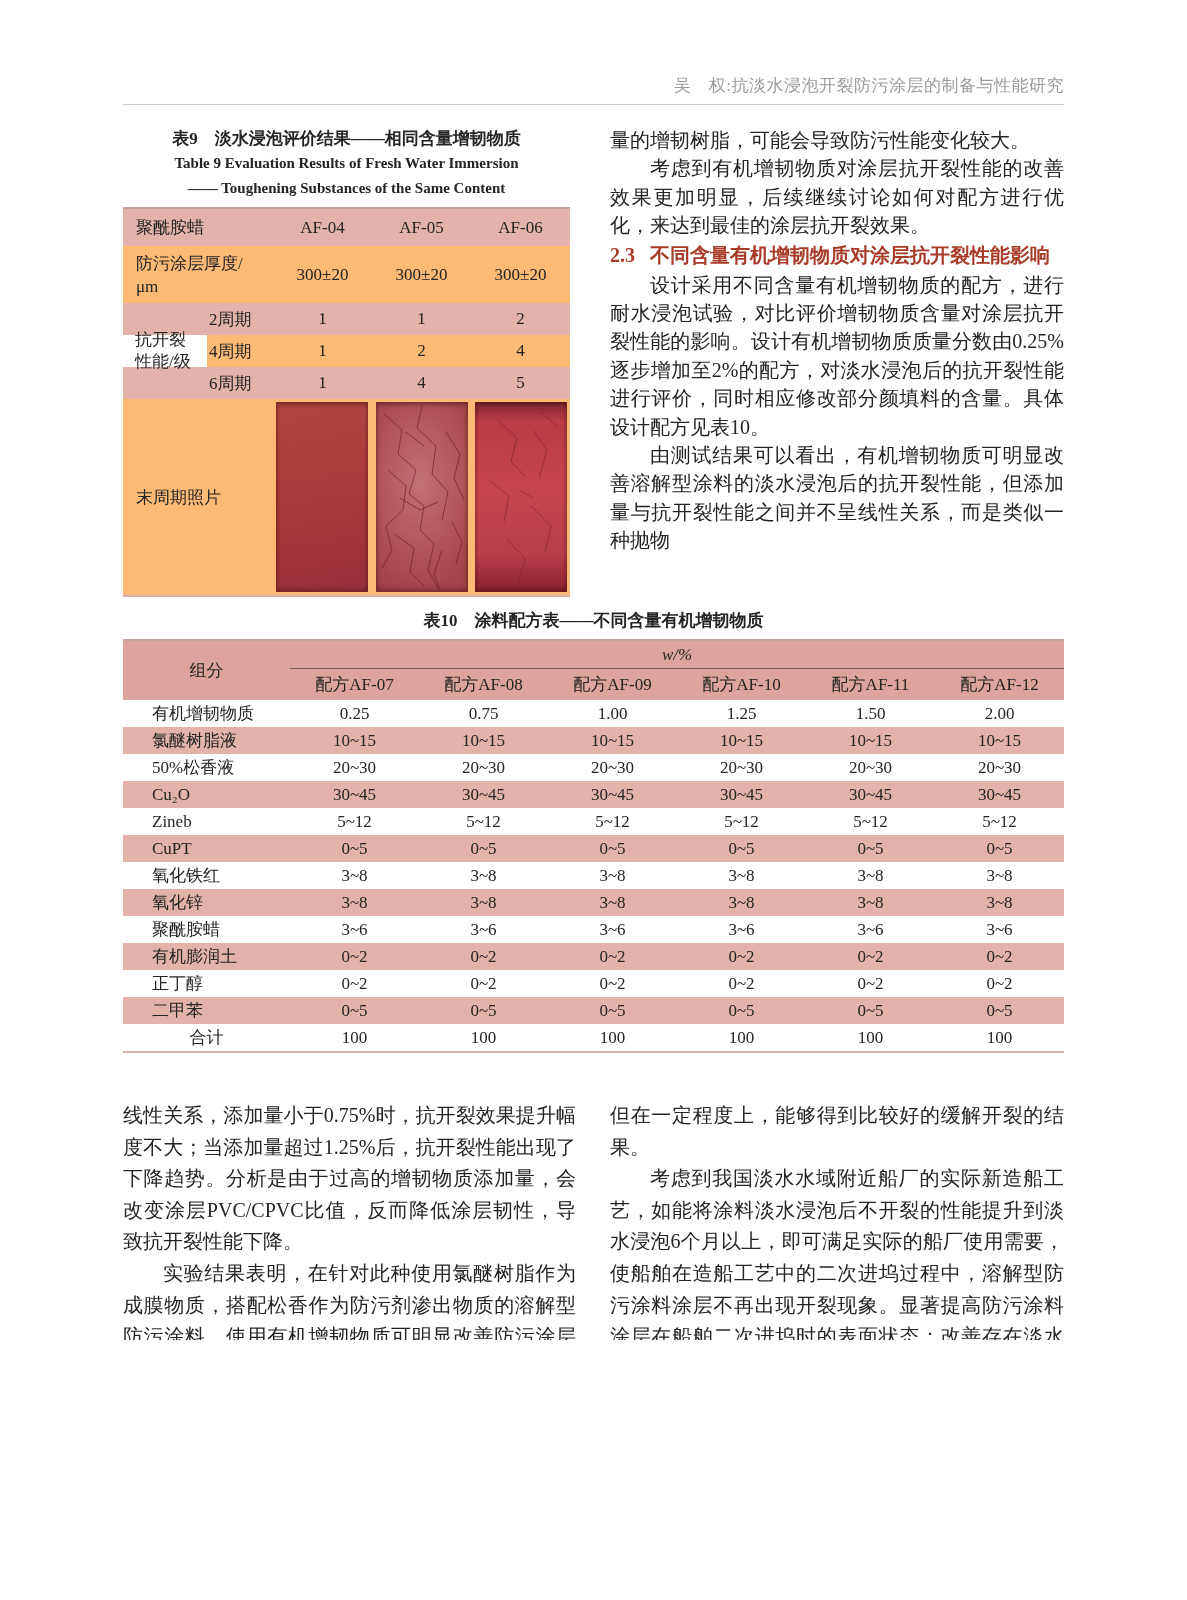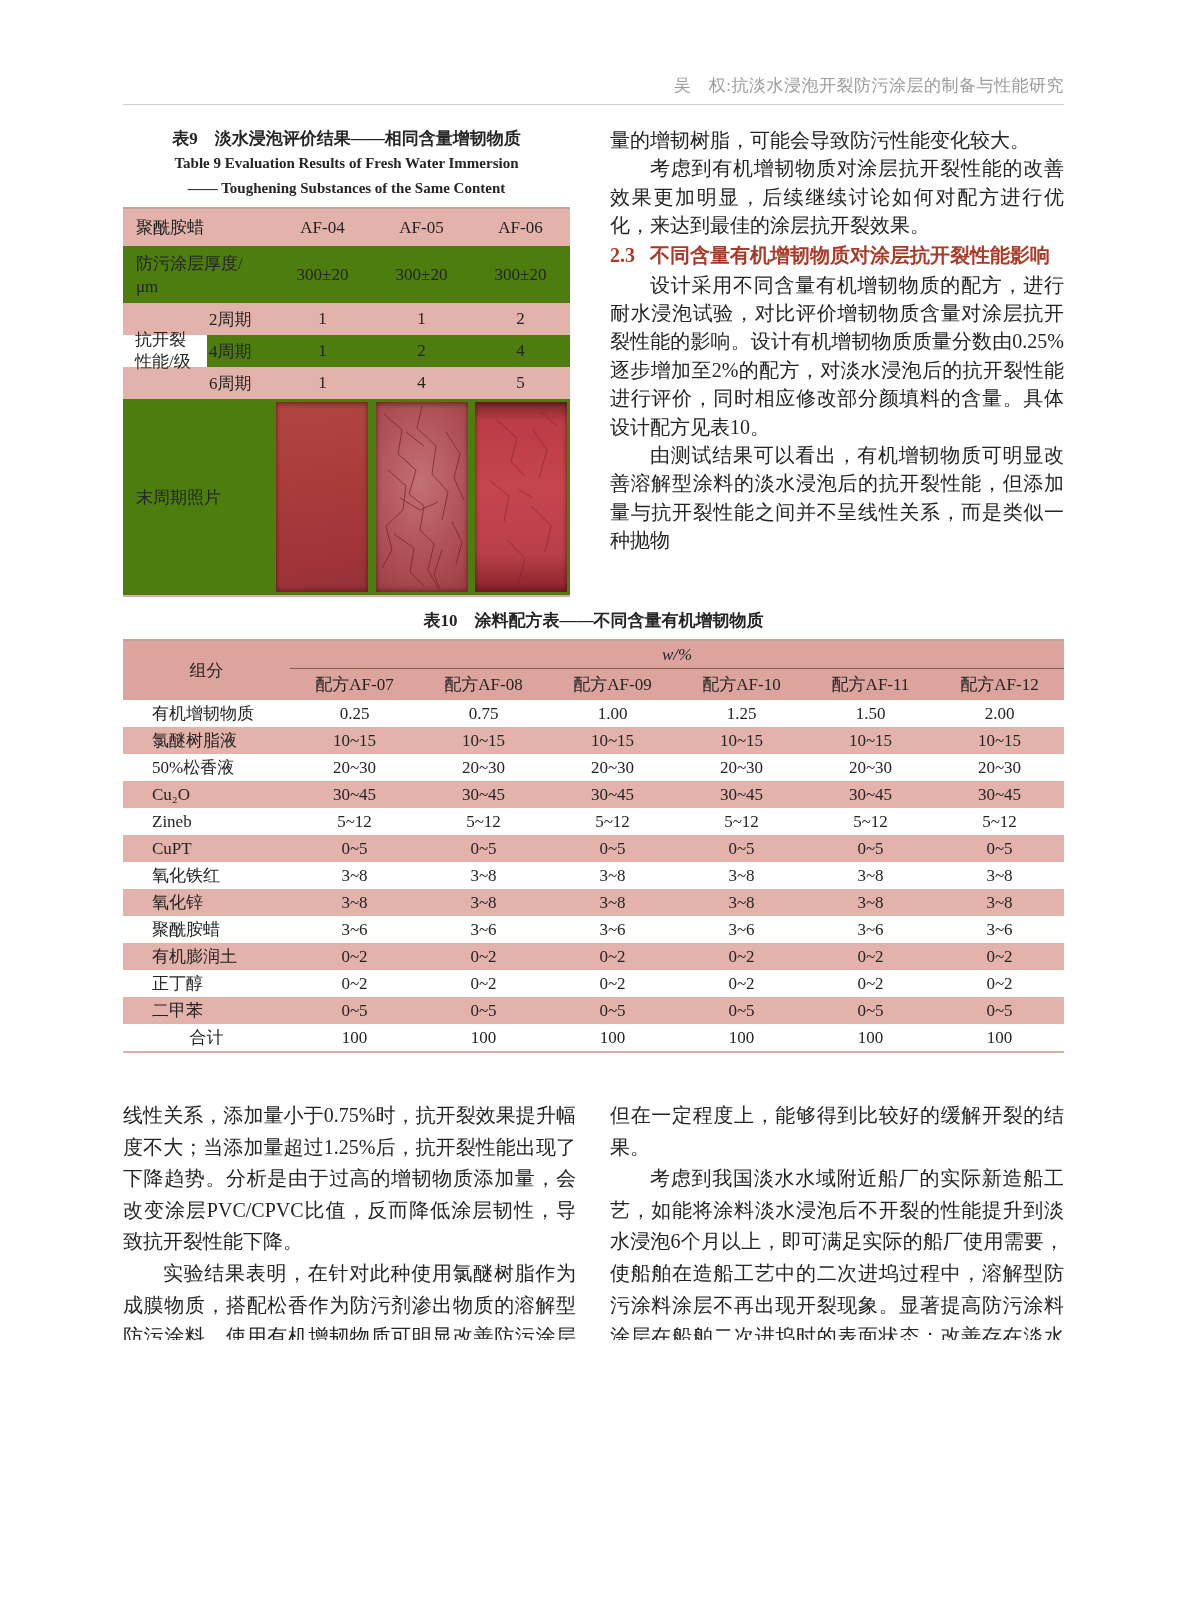--- a/index.html
+++ b/index.html
@@ -39,21 +39,21 @@
   
   .tbl-caption{text-align:center;font-weight:bold;}
   .tbl-caption .cap-cn{font-size:17px;line-height:25px;}
   .tbl-caption .cap-en{font-size:15px;line-height:25px;}
 
   
   table{border-collapse:collapse;table-layout:fixed;}
   th,td{font-weight:normal;font-size:17px;padding:0;vertical-align:middle;text-align:center;}
   .t9{width:447px;margin-top:6px;border-top:2px solid #c2a29d;border-bottom:2px solid #d8b0a9;}
   .t9 .stripe{background:#e3b2ab;}
-  .t9 .white{background:#4d7c0f;}
+  .t9 .white{background:#fdba74;}
   .t9 .hdr th{height:37px;}
   .t9 .left{text-align:left;padding-left:13px;}
   .t9 .thick-row th,.t9 .thick-row td{height:57px;}
   .t9 .thick-label{display:inline-block;max-width:114px;text-align:left;line-height:23px;}
   .t9 .cyc th,.t9 .cyc td{height:32px;}
   .t9 .span-cell{
     text-align:left;padding-left:12px;padding-right:10px;line-height:22px;
     background:linear-gradient(to bottom,#e3b2ab 0 33.4%,#ffffff 33.4% 66.7%,#e3b2ab 66.7% 100%);
   }
   .t9 .sub-label{text-align:left;padding-left:2px;}

